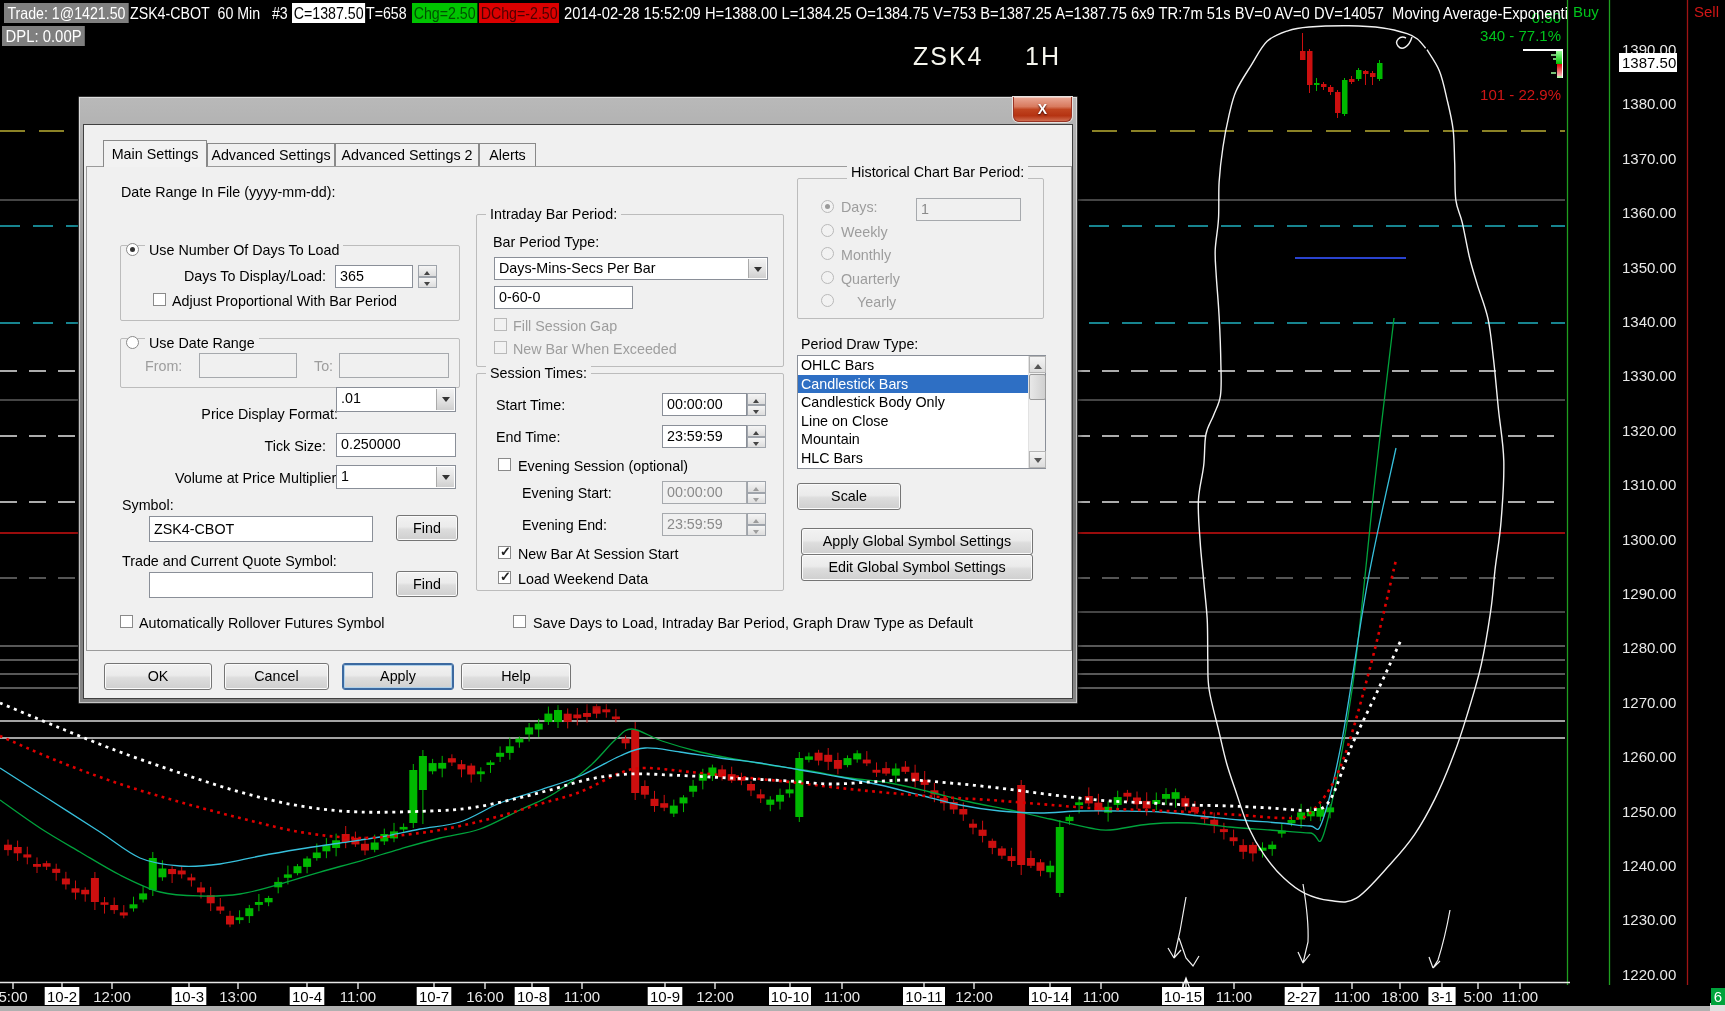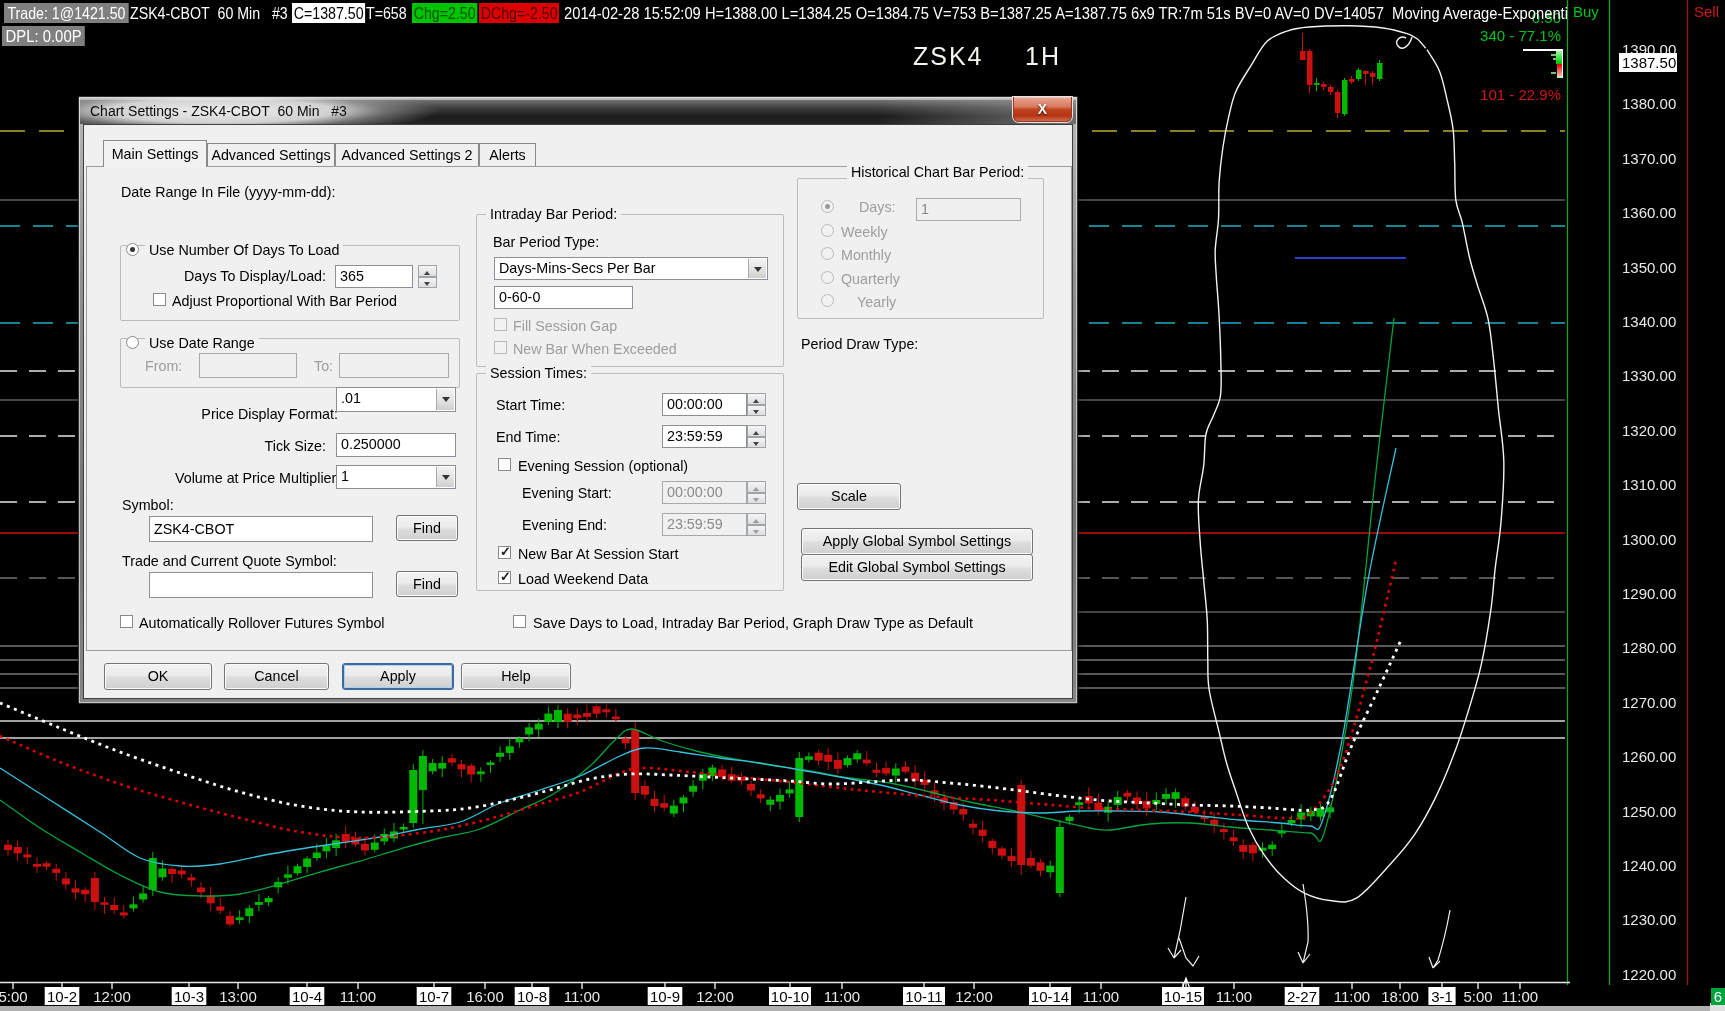--- a/index.html
+++ b/index.html
@@ -522,23 +522,20 @@
 <div id="row2">DPL: 0.00P</div>
 <div id="legend">ZSK4<b>1H</b></div>
 <div id="pct1">
 <div class="grn" style="top:-18px">0.50</div>
 <div class="grn" style="top:0px">340 - 77.1%</div>
 <div class="red" style="top:59px">101 - 22.9%</div>
 </div>
 <div class="abs grn" style="left:1573px;top:3px;font-size:15px">Buy</div>
 <div class="abs red" style="left:1694px;top:3px;font-size:15px">Sell</div>
 <div id="dlg" class="dl">
-<div id="tbar">
-      <span id="ttl">Chart Settings - ZSK4-CBOT&nbsp; 60 Min&nbsp;&nbsp; #3</span>
-    </div>
 <div id="xbtn">X</div>
 <div id="client"></div>
 <div class="tab on" style="left:24px;top:43px;width:104px;height:27px;line-height:26px">Main Settings</div>
 <div class="tab" style="left:128px;top:46px;width:128px;height:24px;line-height:23px">Advanced Settings</div>
 <div class="tab" style="left:256px;top:46px;width:144px;height:24px;line-height:23px">Advanced Settings 2</div>
 <div class="tab" style="left:400px;top:46px;width:57px;height:24px;line-height:23px">Alerts</div>
 <div class="page" style="left:7px;top:69px;width:986px;height:485px"></div>
 <div class="lbl" style="left:42px;top:88px; z-index:6;">Date Range In File (yyyy-mm-dd):</div>
 <div class="grp" style="left:41px;top:148px;width:340px;height:76px; z-index:6;"></div>
 <div class="radio sel" style="left:47px;top:146px; z-index:6;"></div>
@@ -611,30 +608,43 @@
     </div>
 <div class="chk on" style="left:419px;top:449px; z-index:6;"></div>
 <div class="lbl" style="left:439px;top:450px; z-index:6;">New Bar At Session Start</div>
 <div class="chk on" style="left:419px;top:474px; z-index:6;"></div>
 <div class="lbl" style="left:439px;top:475px; z-index:6;">Load Weekend Data</div>
 <div class="chk" style="left:434px;top:518px; z-index:6;"></div>
 <div class="lbl" style="left:454px;top:519px; z-index:6;">Save Days to Load, Intraday Bar Period, Graph Draw Type as Default</div>
 <div class="grp" style="left:718px;top:81px;width:247px;height:141px; z-index:6;"></div>
 <div class="lbl" style="left:728px;top:68px; z-index:6;background:#f0f0f0;padding:0 4px;z-index:7;margin-left:40px;">Historical Chart Bar Period:</div>
 <div class="radio rdis sel" style="left:742px;top:103px; z-index:6;"></div>
-<div class="lbl dis" style="left:762px;top:103px; z-index:6;margin-left:18px;">Days:</div>
+<div class="lbl dis" style="left:762px;top:103px; z-index:6;">Days:</div>
 <div class="edit dis2" style="left:837px;top:101px;width:105px;height:23px; z-index:6;">1</div>
 <div class="radio rdis" style="left:742px;top:127px; z-index:6;"></div>
 <div class="lbl dis" style="left:762px;top:128px; z-index:6;">Weekly</div>
 <div class="radio rdis" style="left:742px;top:150px; z-index:6;"></div>
 <div class="lbl dis" style="left:762px;top:151px; z-index:6;">Monthly</div>
 <div class="radio rdis" style="left:742px;top:174px; z-index:6;"></div>
 <div class="lbl dis" style="left:762px;top:175px; z-index:6;">Quarterly</div>
 <div class="radio rdis" style="left:742px;top:197px; z-index:6;"></div>
 <div class="lbl dis" style="left:762px;top:198px; z-index:6;margin-left:16px;">Yearly</div>
 <div class="lbl" style="left:722px;top:240px; z-index:6;">Period Draw Type:</div>
+<div class="list" style="left:718px;top:258px;width:249px;height:114px; z-index:6;">
+      <div class="it" style="margin-right:17px">OHLC Bars</div>
+      <div class="it sel" style="margin-right:17px">Candlestick Bars</div>
+      <div class="it" style="margin-right:17px">Candlestick Body Only</div>
+      <div class="it" style="margin-right:17px">Line on Close</div>
+      <div class="it" style="margin-right:17px">Mountain</div>
+      <div class="it" style="margin-right:17px">HLC Bars</div>
+      <div class="sb">
+        <div class="sbtn u"></div>
+        <div class="thumb"></div>
+        <div class="sbtn d"></div>
+      </div>
+    </div>
 <div class="btn" style="left:718px;top:386px;width:104px;height:27px; z-index:6;line-height:25px;">Scale</div>
 <div class="btn" style="left:722px;top:431px;width:232px;height:27px; z-index:6;line-height:25px;">Apply Global Symbol Settings</div>
 <div class="btn" style="left:722px;top:457px;width:232px;height:27px; z-index:6;line-height:25px;">Edit Global Symbol Settings</div>
 <div class="btn" style="left:25px;top:566px;width:108px;height:27px; z-index:6;line-height:25px;">OK</div>
 <div class="btn" style="left:145px;top:566px;width:105px;height:27px; z-index:6;line-height:25px;">Cancel</div>
 <div class="btn foc" style="left:263px;top:566px;width:112px;height:27px; z-index:6;line-height:25px;">Apply</div>
 <div class="btn" style="left:382px;top:566px;width:110px;height:27px; z-index:6;line-height:25px;">Help</div>
 </div>
 </body></html>

